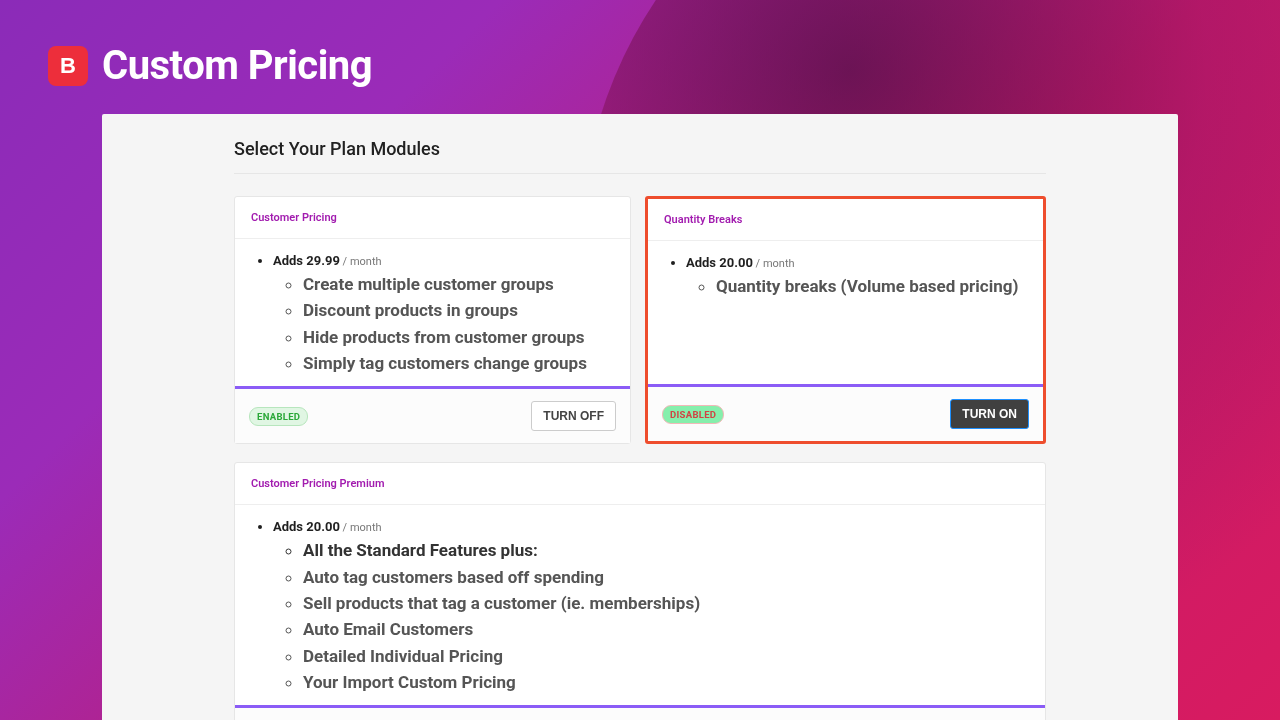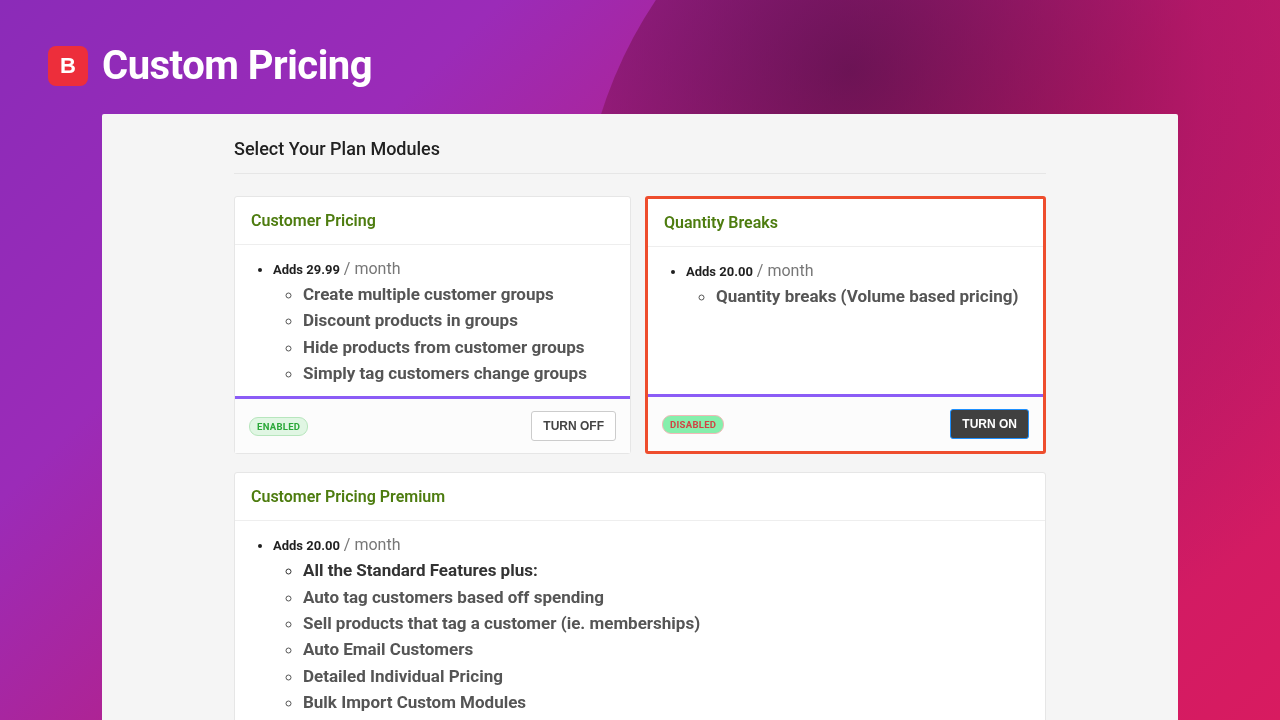--- a/index.html
+++ b/index.html
@@ -81,23 +81,23 @@
   border-radius: 3px;
   display: flex;
   flex-direction: column;
   min-height: 236px;
 }
 .card.highlight {
   border: 3px solid #ee4d2d;
 }
 .card-header {
   padding: 14px 16px;
-  font-size: 16px;
+  font-size: 11px;
   font-weight: 600;
-  color: #4d7c0f;
+  color: #a21caf;
   border-bottom: 1px solid #eee;
 }
 .card-body {
   flex: 1;
   padding: 14px 16px 10px 16px;
 }
 .card-body ul {
   list-style: disc;
   padding-left: 22px;
 }
@@ -106,21 +106,21 @@
   padding-left: 30px;
   margin-top: 3px;
 }
 .price-line {
   font-size: 13px;
   color: #1f1f1f;
   font-weight: 700;
 }
 .price-suffix {
   font-weight: 400;
-  font-size: 16px;
+  font-size: 11px;
   color: #777;
 }
 .feature-item, .sub-feature {
   font-size: 17px;
   color: #555;
   line-height: 1.55;
 }
 .sub-feature.bold { font-weight: 700; color:#333; }
 .card-footer {
   display: flex;
@@ -231,21 +231,21 @@
       <div class="card-body">
         <ul>
           <li class="price-line">
             <span>Adds </span><span>20.00</span><span class="price-suffix"> / month</span>
             <ul>
               <li class="sub-feature bold">All the Standard Features plus:</li>
               <li class="sub-feature">Auto tag customers based off spending</li>
               <li class="sub-feature">Sell products that tag a customer (ie. memberships)</li>
               <li class="sub-feature">Auto Email Customers</li>
               <li class="sub-feature">Detailed Individual Pricing</li>
-              <li class="sub-feature">Bulk Import Custom Modules</li>
+              <li class="sub-feature">Your Import Custom Pricing</li>
             </ul>
           </li>
         </ul>
       </div>
       <div class="card-footer">
         <span class="badge enabled">ENABLED</span>
         <button class="btn off">TURN OFF</button>
       </div>
     </div>
 

